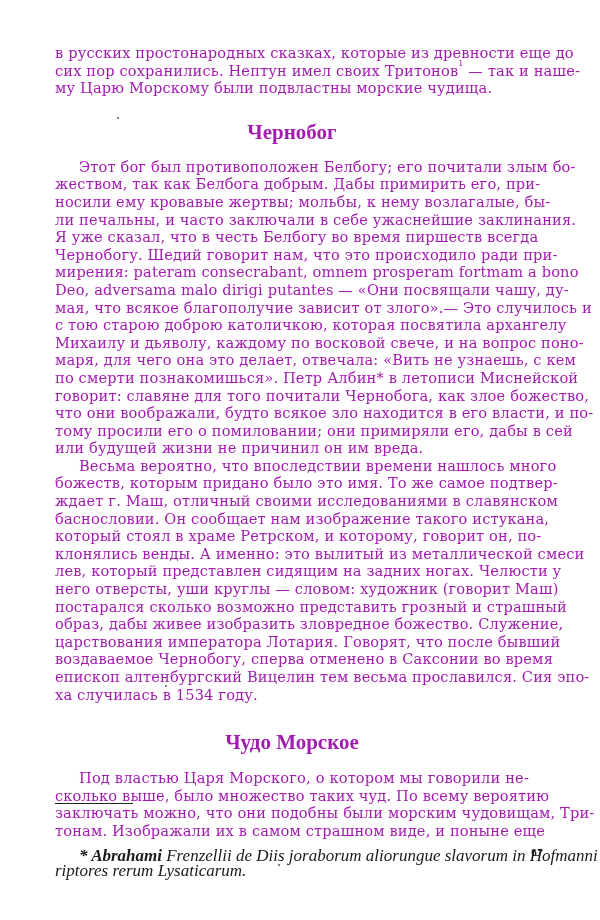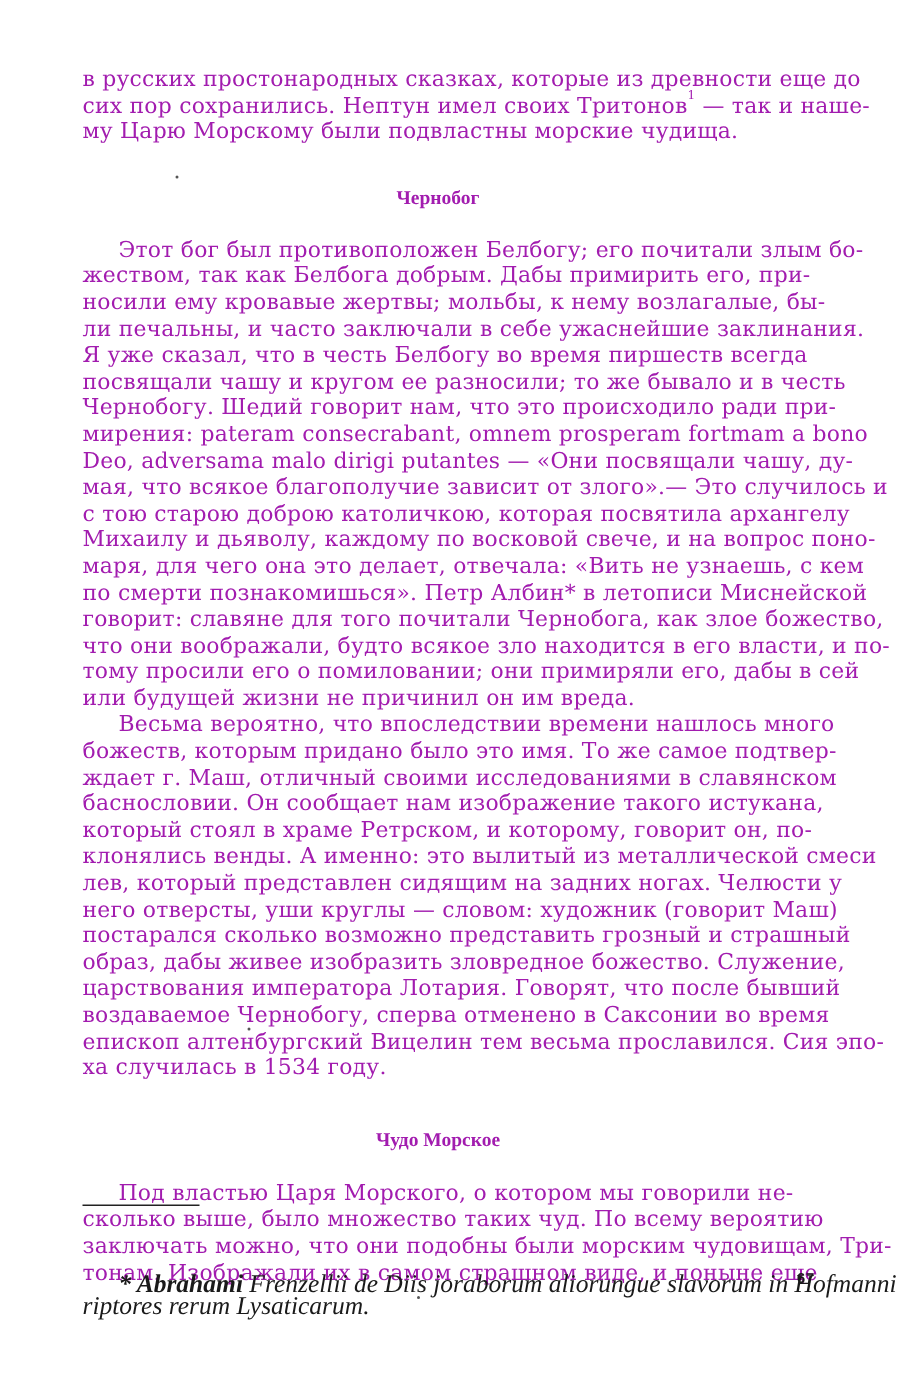--- a/index.html
+++ b/index.html
@@ -12,21 +12,21 @@
   .para {
     font-size: 14.6px; line-height: 17.6px; margin: 0;
     text-align: justify; text-align-last: left;
     letter-spacing: 0.15px;
   }
   .para .line { display: block; text-align: justify; text-align-last: justify; white-space: nowrap; }
   .para .line.last { text-align-last: left; }
   .indent { padding-left: 24px; }
   .heading {
     font-family: "Liberation Serif", "DejaVu Serif", serif;
-    font-weight: bold; font-size: 13px; text-align: center;
+    font-weight: bold; font-size: 21px; text-align: center;
     margin: 0; line-height: 18px;
   }
   .h1 { margin-top: 26px; margin-bottom: 17px; }
   .h2 { margin-top: 30px; margin-bottom: 18px; }
   .para + .para { margin-top: 0; }
   sup { font-size: 8px; vertical-align: top; line-height: 0; position: relative; top: 2px; }
   .rule { position: absolute; left: 55px; top: 803px; width: 78px; height: 0; border-top: 1.2px solid #222; }
   .footnote {
     position: absolute; left: 55px; top: 849px; width: 474px;
     font-family: "Liberation Serif", "DejaVu Serif", serif;
@@ -55,21 +55,20 @@
   </p>
 
   <h2 class="heading h1">Чернобог</h2>
 
   <p class="para" id="s1p0">
       <span class="line indent">Этот бог был противоположен Белбогу; его почитали злым бо-</span>
       <span class="line">жеством, так как Белбога добрым. Дабы примирить его, при-</span>
       <span class="line">носили ему кровавые жертвы; мольбы, к нему возлагалые, бы-</span>
       <span class="line">ли печальны, и часто заключали в себе ужаснейшие заклинания.</span>
       <span class="line">Я уже сказал, что в честь Белбогу во время пиршеств всегда</span>
-      <span class="line">посвящали чашу и кругом ее разносили; то же бывало и в честь</span>
       <span class="line">Чернобогу. Шедий говорит нам, что это происходило ради при-</span>
       <span class="line">мирения: pateram consecrabant, omnem prosperam fortmam a bono</span>
       <span class="line">Deo, adversama malo dirigi putantes — «Они посвящали чашу, ду-</span>
       <span class="line">мая, что всякое благополучие зависит от злого».— Это случилось и</span>
       <span class="line">с тою старою доброю католичкою, которая посвятила архангелу</span>
       <span class="line">Михаилу и дьяволу, каждому по восковой свече, и на вопрос поно-</span>
       <span class="line">маря, для чего она это делает, отвечала: «Вить не узнаешь, с кем</span>
       <span class="line">по смерти познакомишься». Петр Албин* в летописи Миснейской</span>
       <span class="line">говорит: славяне для того почитали Чернобога, как злое божество,</span>
       <span class="line">что они воображали, будто всякое зло находится в его власти, и по-</span>

